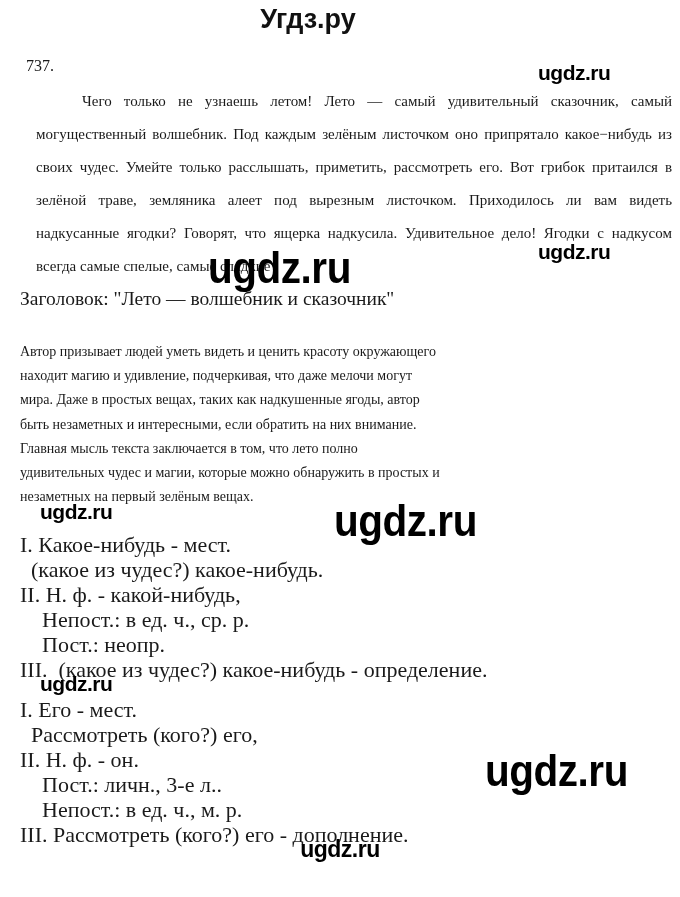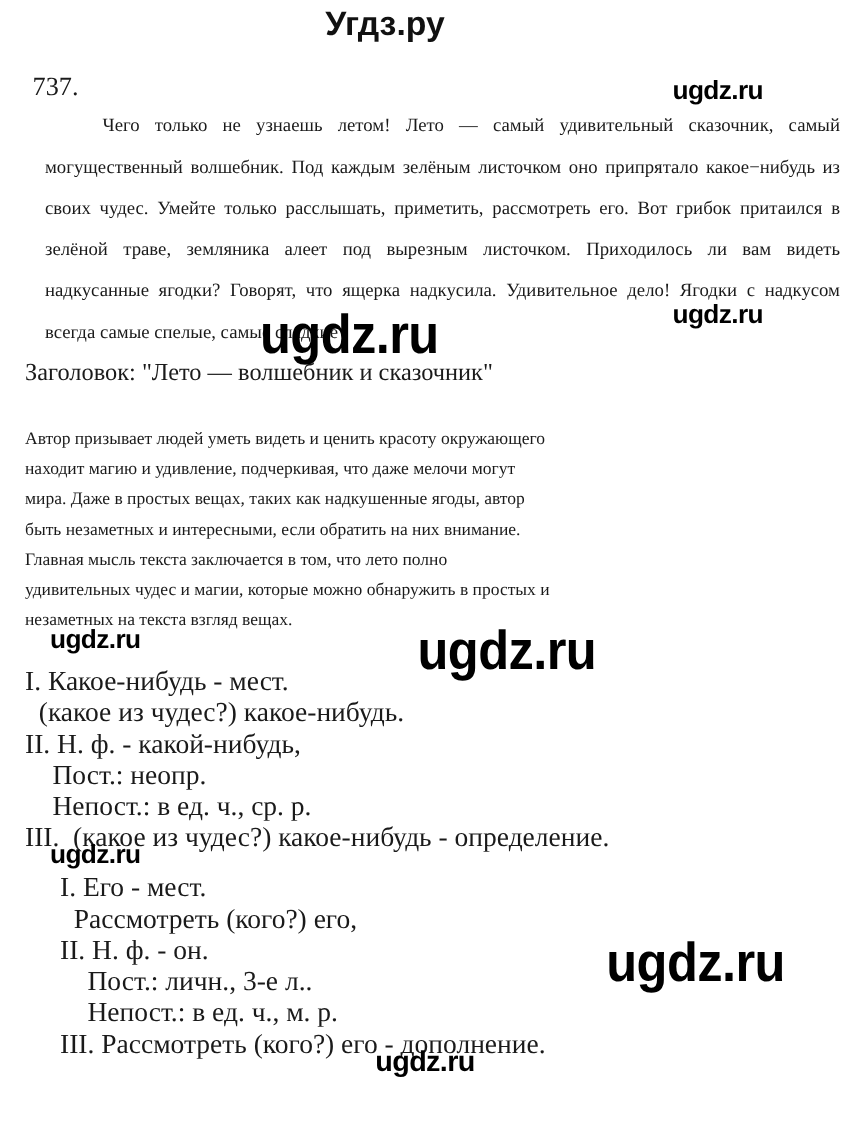--- a/index.html
+++ b/index.html
@@ -23,21 +23,21 @@
       text-align: center;
       font-family: "Liberation Sans", sans-serif;
       font-weight: bold;
       font-size: 27px;
       color: #111;
     }
     .task-number {
       position: absolute;
       top: 57px;
       left: 26px;
-      font-size: 21px;
+      font-size: 16px;
     }
     .orig-text {
       position: absolute;
       top: 85px;
       left: 20px;
       width: 636px;
       font-size: 15px;
       line-height: 33px;
       text-align: justify;
       margin-left: 16px;
@@ -64,21 +64,21 @@
     }
     .analysis p { margin: 0; }
     .parse-block {
       position: absolute;
       left: 20px;
       font-size: 22px;
       line-height: 25px;
     }
     .parse-block .line { white-space: pre; }
     .parse-1 { top: 532px; }
-    .parse-2 { top: 697px; margin-left: 28px; }
+    .parse-2 { top: 697px; }
     .wm {
       position: absolute;
       font-family: "Liberation Sans", sans-serif;
       font-weight: bold;
       color: #000;
       letter-spacing: -0.5px;
     }
     .wm-sm { font-size: 21px; }
     .wm-lg { font-size: 44px; transform: scaleX(0.92); transform-origin: left top; }
     .wm-1 { top: 61px; left: 538px; }
@@ -103,29 +103,29 @@
 
 <div class="title-line">Заголовок: "Лето — волшебник и сказочник"</div>
 
 <div class="analysis">
   <p>Автор призывает людей уметь видеть и ценить красоту окружающего</p>
   <p>находит магию и удивление, подчеркивая, что даже мелочи могут</p>
   <p>мира. Даже в простых вещах, таких как надкушенные ягоды, автор</p>
   <p>быть незаметных и интересными, если обратить на них внимание.</p>
   <p>Главная мысль текста заключается в том, что лето полно</p>
   <p>удивительных чудес и магии, которые можно обнаружить в простых и</p>
-  <p>незаметных на текста взгляд вещах.</p>
+  <p>незаметных на первый зелёным вещах.</p>
 </div>
 
 <div class="parse-block parse-1">
   <div class="line">I. Какое-нибудь - мест.</div>
   <div class="line">  (какое из чудес?) какое-нибудь.</div>
   <div class="line">II. Н. ф. - какой-нибудь,</div>
+  <div class="line">    Непост.: в ед. ч., ср. р.</div>
   <div class="line">    Пост.: неопр.</div>
-  <div class="line">    Непост.: в ед. ч., ср. р.</div>
   <div class="line">III.  (какое из чудес?) какое-нибудь - определение.</div>
 </div>
 
 <div class="parse-block parse-2">
   <div class="line">I. Его - мест.</div>
   <div class="line">  Рассмотреть (кого?) его,</div>
   <div class="line">II. Н. ф. - он.</div>
   <div class="line">    Пост.: личн., 3-е л..</div>
   <div class="line">    Непост.: в ед. ч., м. р.</div>
   <div class="line">III. Рассмотреть (кого?) его - дополнение.</div>

